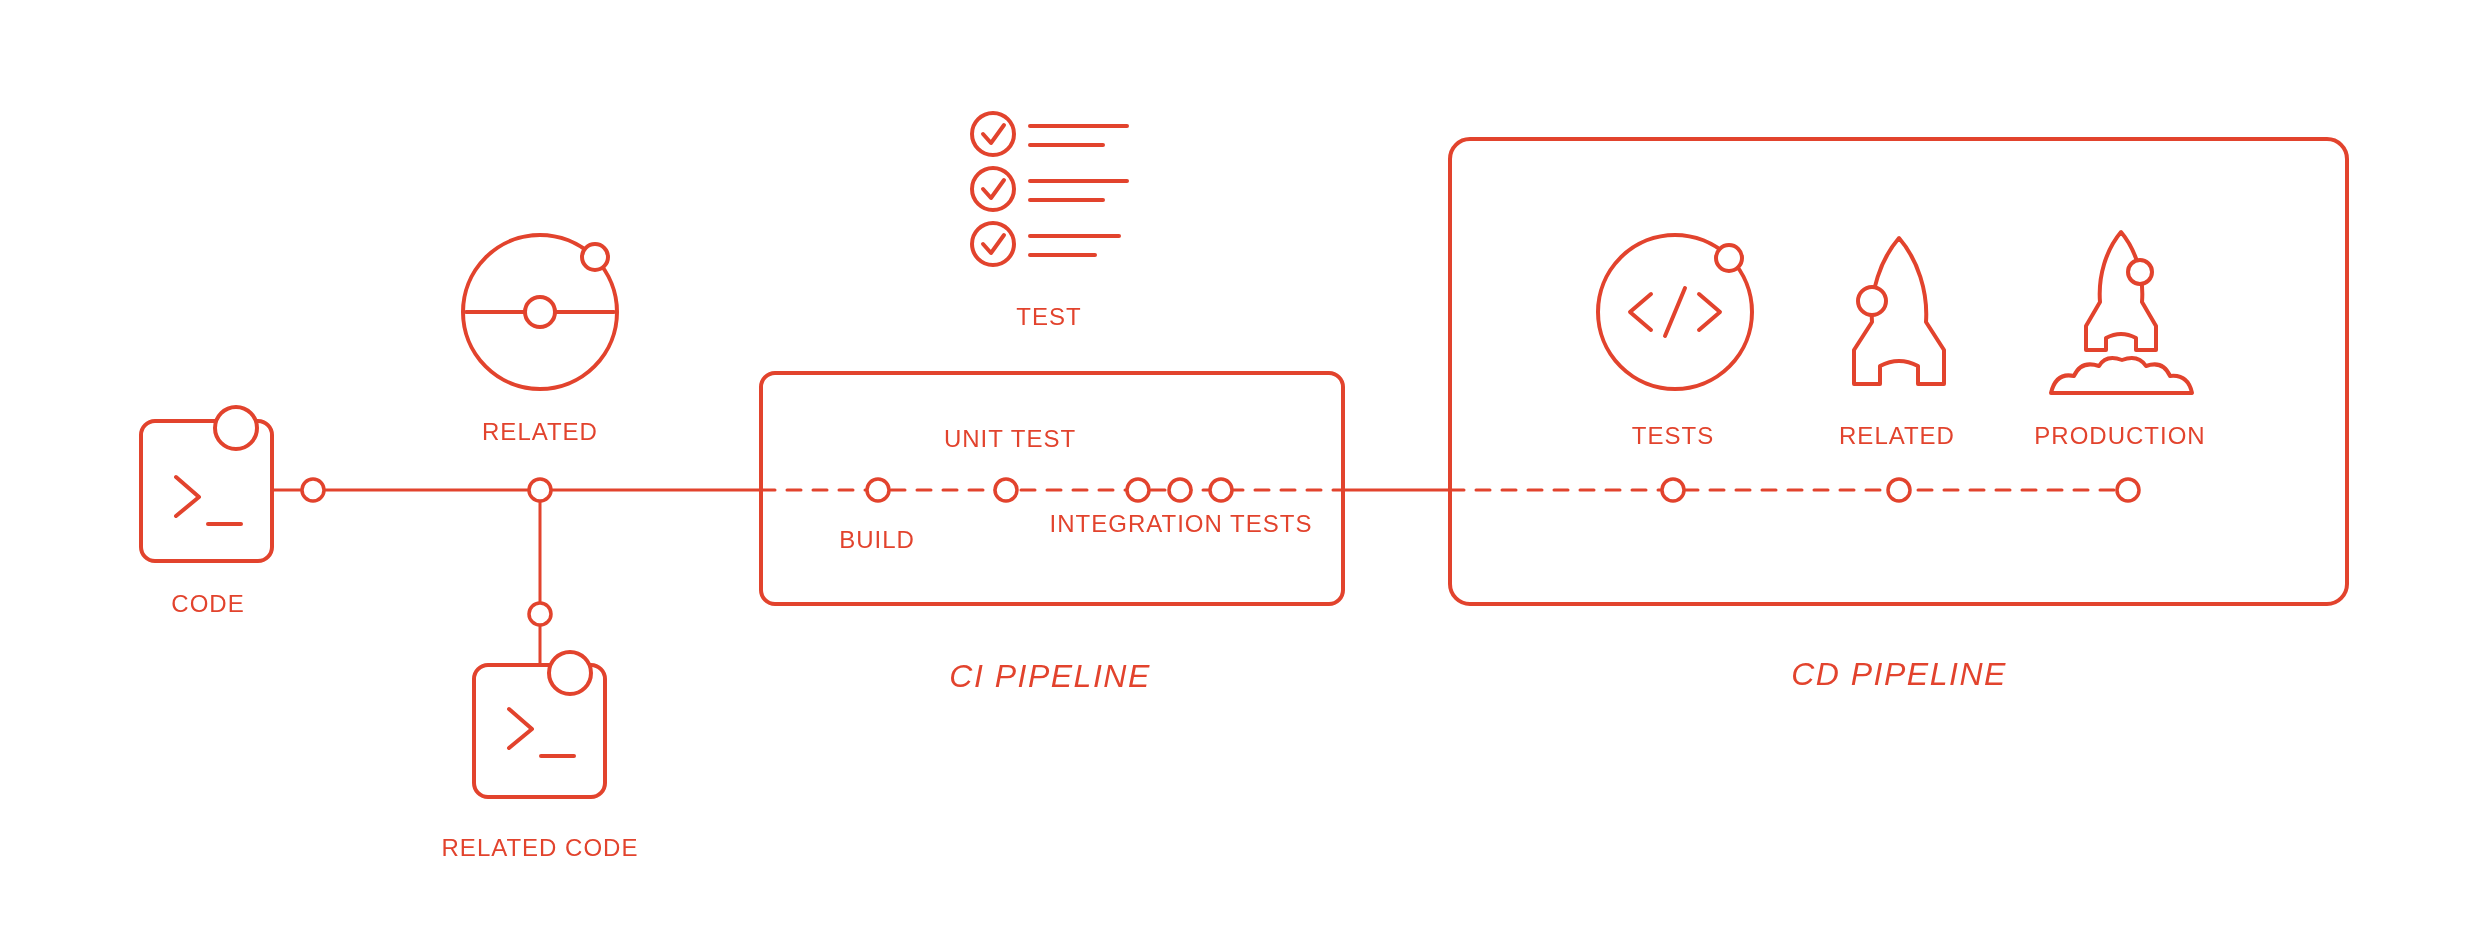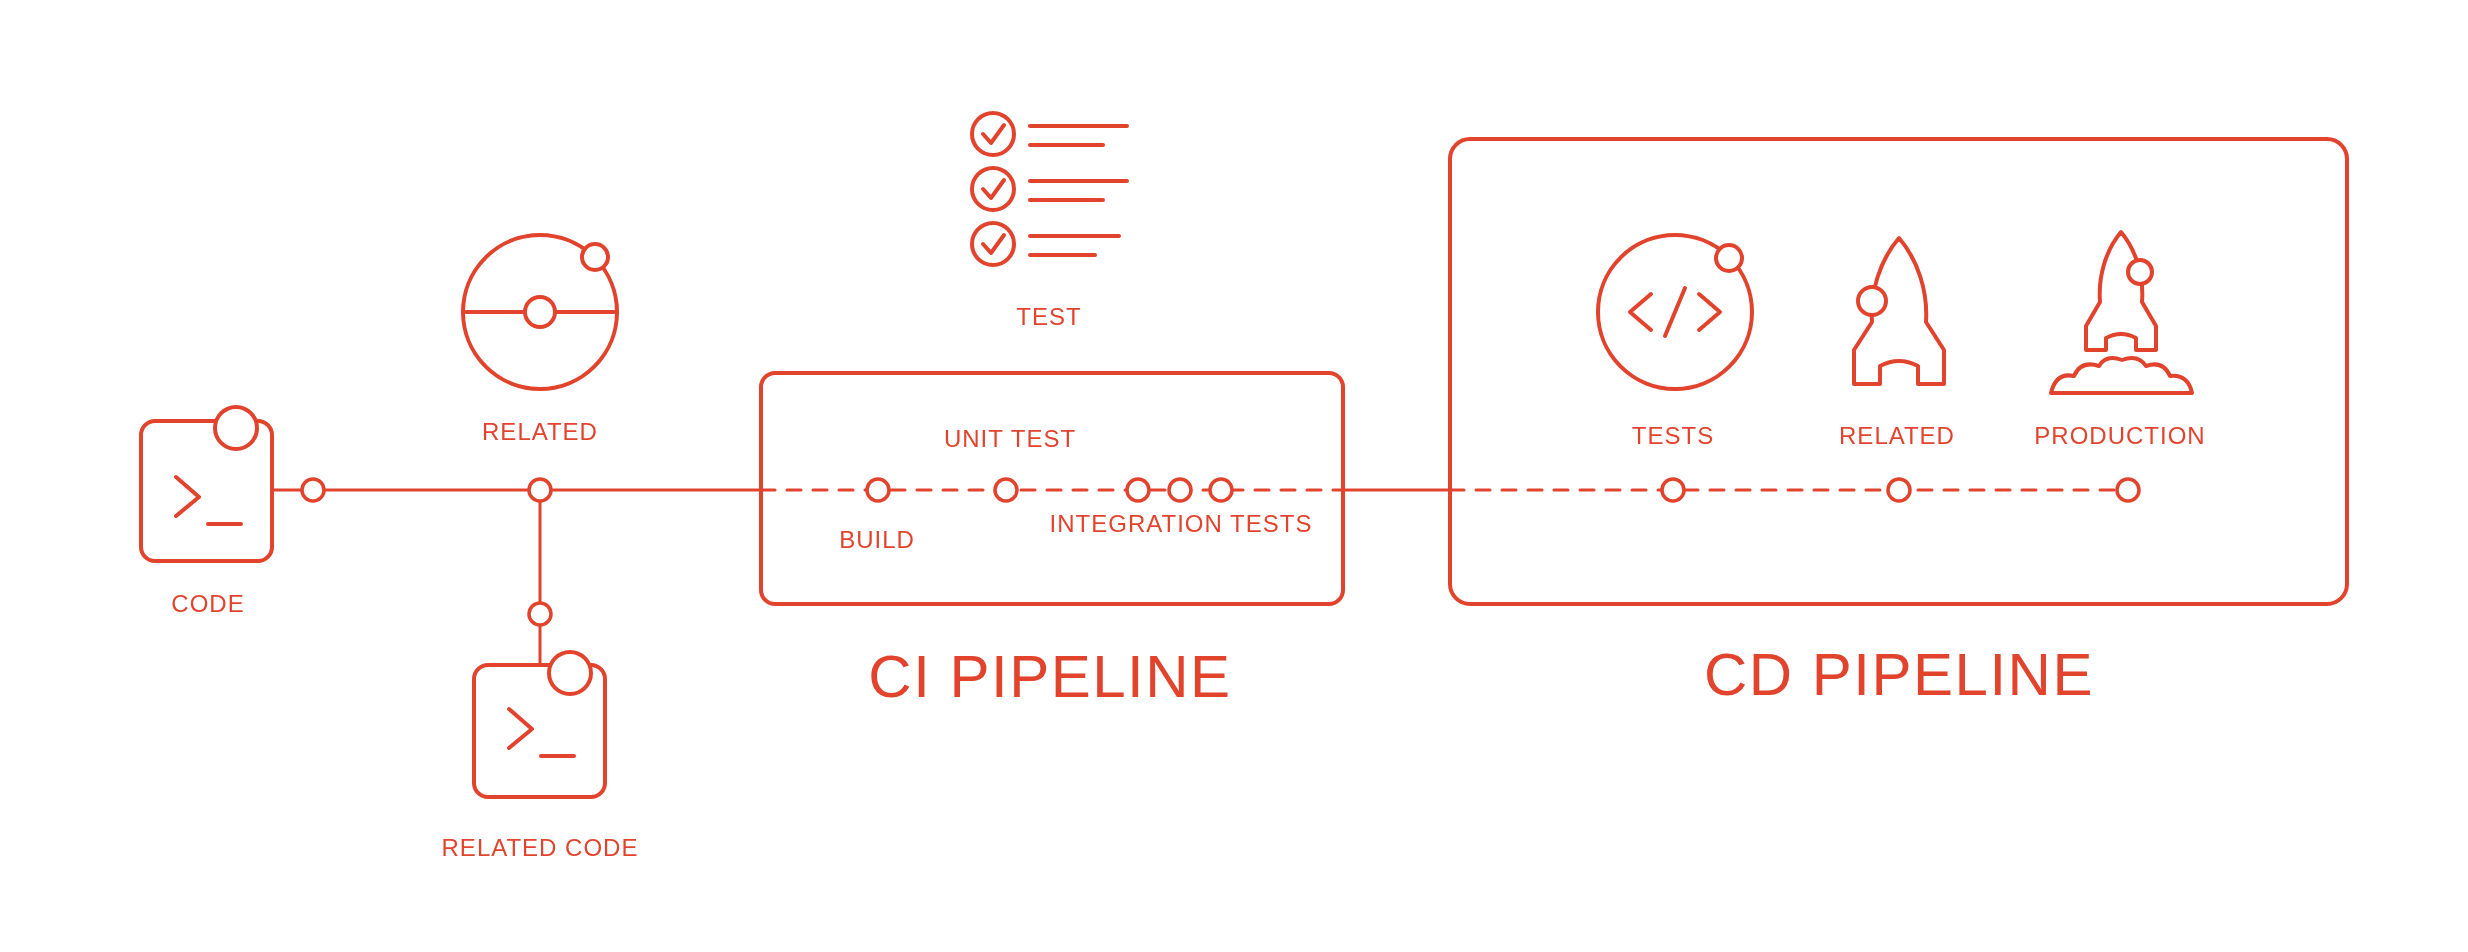--- a/index.html
+++ b/index.html
@@ -27,25 +27,26 @@
     font-size: 24px;
     letter-spacing: 1px;
     font-weight: 400;
     color: var(--accent);
     user-select: none;
   }
   .title {
     position: absolute;
     transform: translate(-50%, -50%);
     white-space: nowrap;
-    font-size: 60px;
+    font-size: 32px;
     font-weight: 500;
     letter-spacing: 1.5px;
     color: var(--accent);
     user-select: none;
+    font-style: italic;
   }
 </style>
 </head>
 <body>
 
 <div class="canvas">
 
   <svg class="art" viewBox="0 0 2468 952" fill="none" stroke="currentColor" stroke-linecap="round" stroke-linejoin="round">
 
     <g stroke-width="3">

